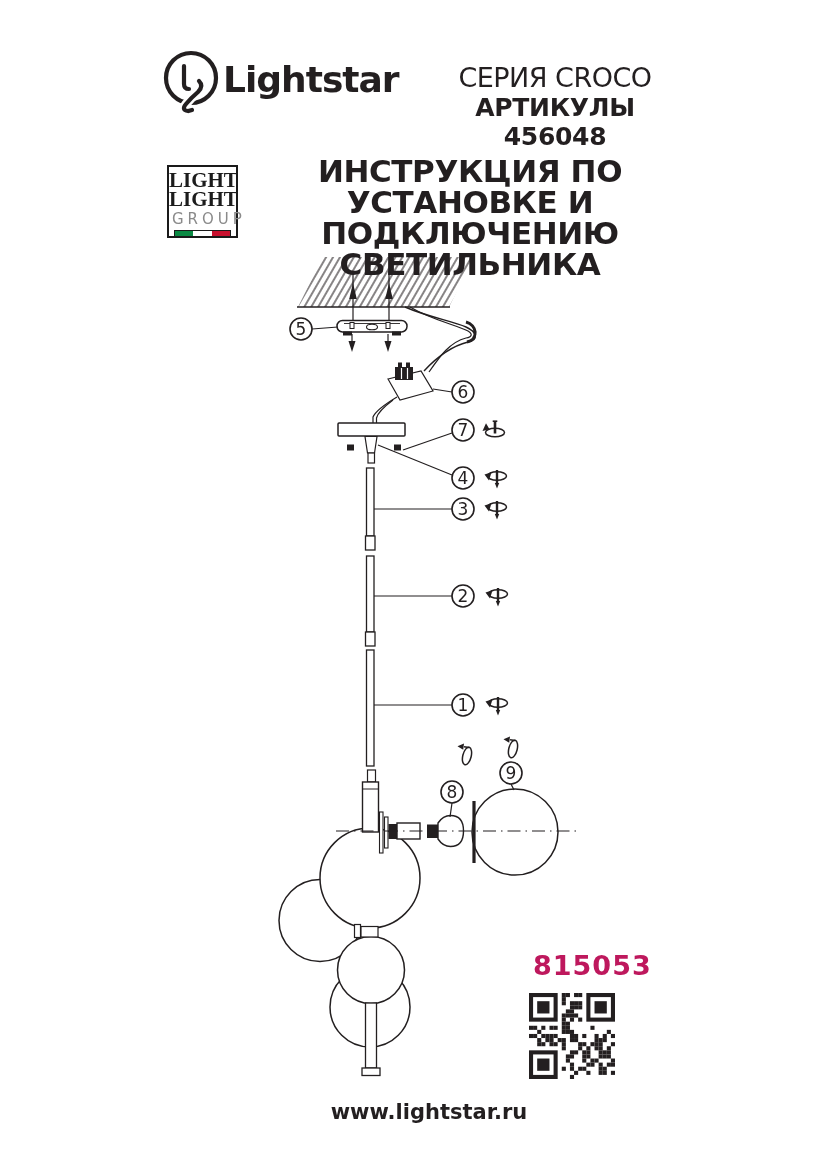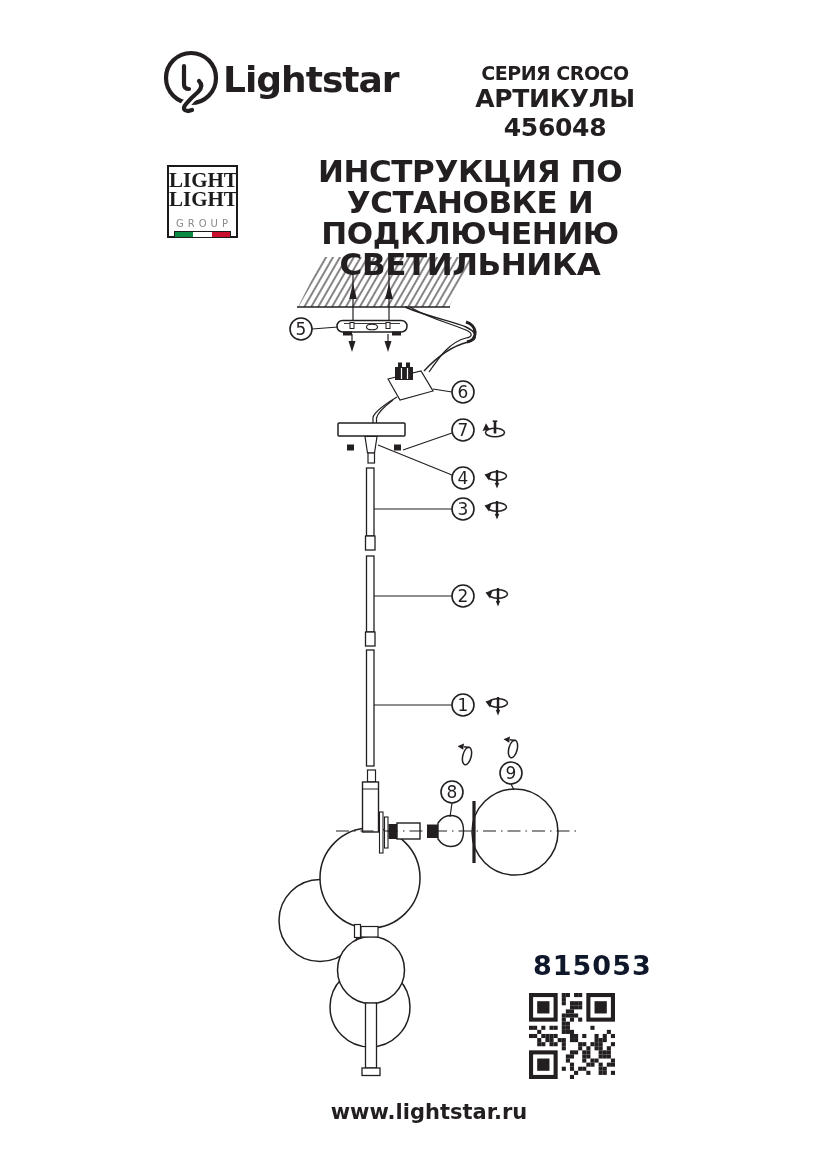--- a/index.html
+++ b/index.html
@@ -1,31 +1,31 @@
 <!DOCTYPE html>
 <html><head>
 <meta charset="utf-8">
 <style>
   html,body{margin:0;padding:0;background:#fff;}
   #page{position:relative;width:692px;height:1169px;background:#ffffff;overflow:hidden;
         font-family:"DejaVu Sans","Liberation Sans",sans-serif;color:#231f20;}
   .abs{position:absolute;}
-  .series-line1{font-weight:bold;font-size:19px;letter-spacing:-0.5px;}
+  .series-line1{font-weight:normal;font-size:27px;letter-spacing:-0.5px;}
   .series-line2{font-weight:bold;font-size:25px;letter-spacing:-0.3px;}
   .title-line{font-weight:bold;font-size:31px;letter-spacing:-0.4px;line-height:31px;}
   .center{text-align:center;}
   #group-box{left:167px;top:165px;width:71px;height:73px;border:2px solid #1a1a1a;
              box-sizing:border-box;text-align:center;}
   #group-box .w1,#group-box .w2{font-family:"Liberation Serif","DejaVu Serif",serif;
              font-weight:bold;font-size:21px;line-height:19px;letter-spacing:0px;color:#1c1c1c;}
   #group-box .w1{margin-top:4px;}
-  #group-box .w3{font-size:10px;letter-spacing:4px;color:#8a8a8a;margin-top:9px;margin-left:3px;}
+  #group-box .w3{font-size:15px;letter-spacing:4px;color:#8a8a8a;margin-top:1px;margin-left:3px;}
   #flag{margin:2px auto 0 auto;width:55px;height:5px;border:1px solid #1a1a1a;display:flex;}
   #flag div{flex:1;height:100%;}
-  #article-label{left:533px;top:950px;font-size:27px;font-weight:bold;color:#0f172a;letter-spacing:1px;}
+  #article-label{left:533px;top:950px;font-size:27px;font-weight:bold;color:#be185d;letter-spacing:1px;}
   #footer-url{left:0;top:1100px;width:826px;text-align:center;font-weight:bold;font-size:21px;color:#231f20;padding-left:16px;}
   svg text{font-family:"DejaVu Sans","Liberation Sans",sans-serif;}
 </style>
 </head>
 <body>
 
 <div id="page">
 
   <svg class="abs" style="left:158px;top:44px;" width="250" height="90" viewBox="0 0 250 90">
     <g stroke="#231f20" fill="none" stroke-linecap="round">

